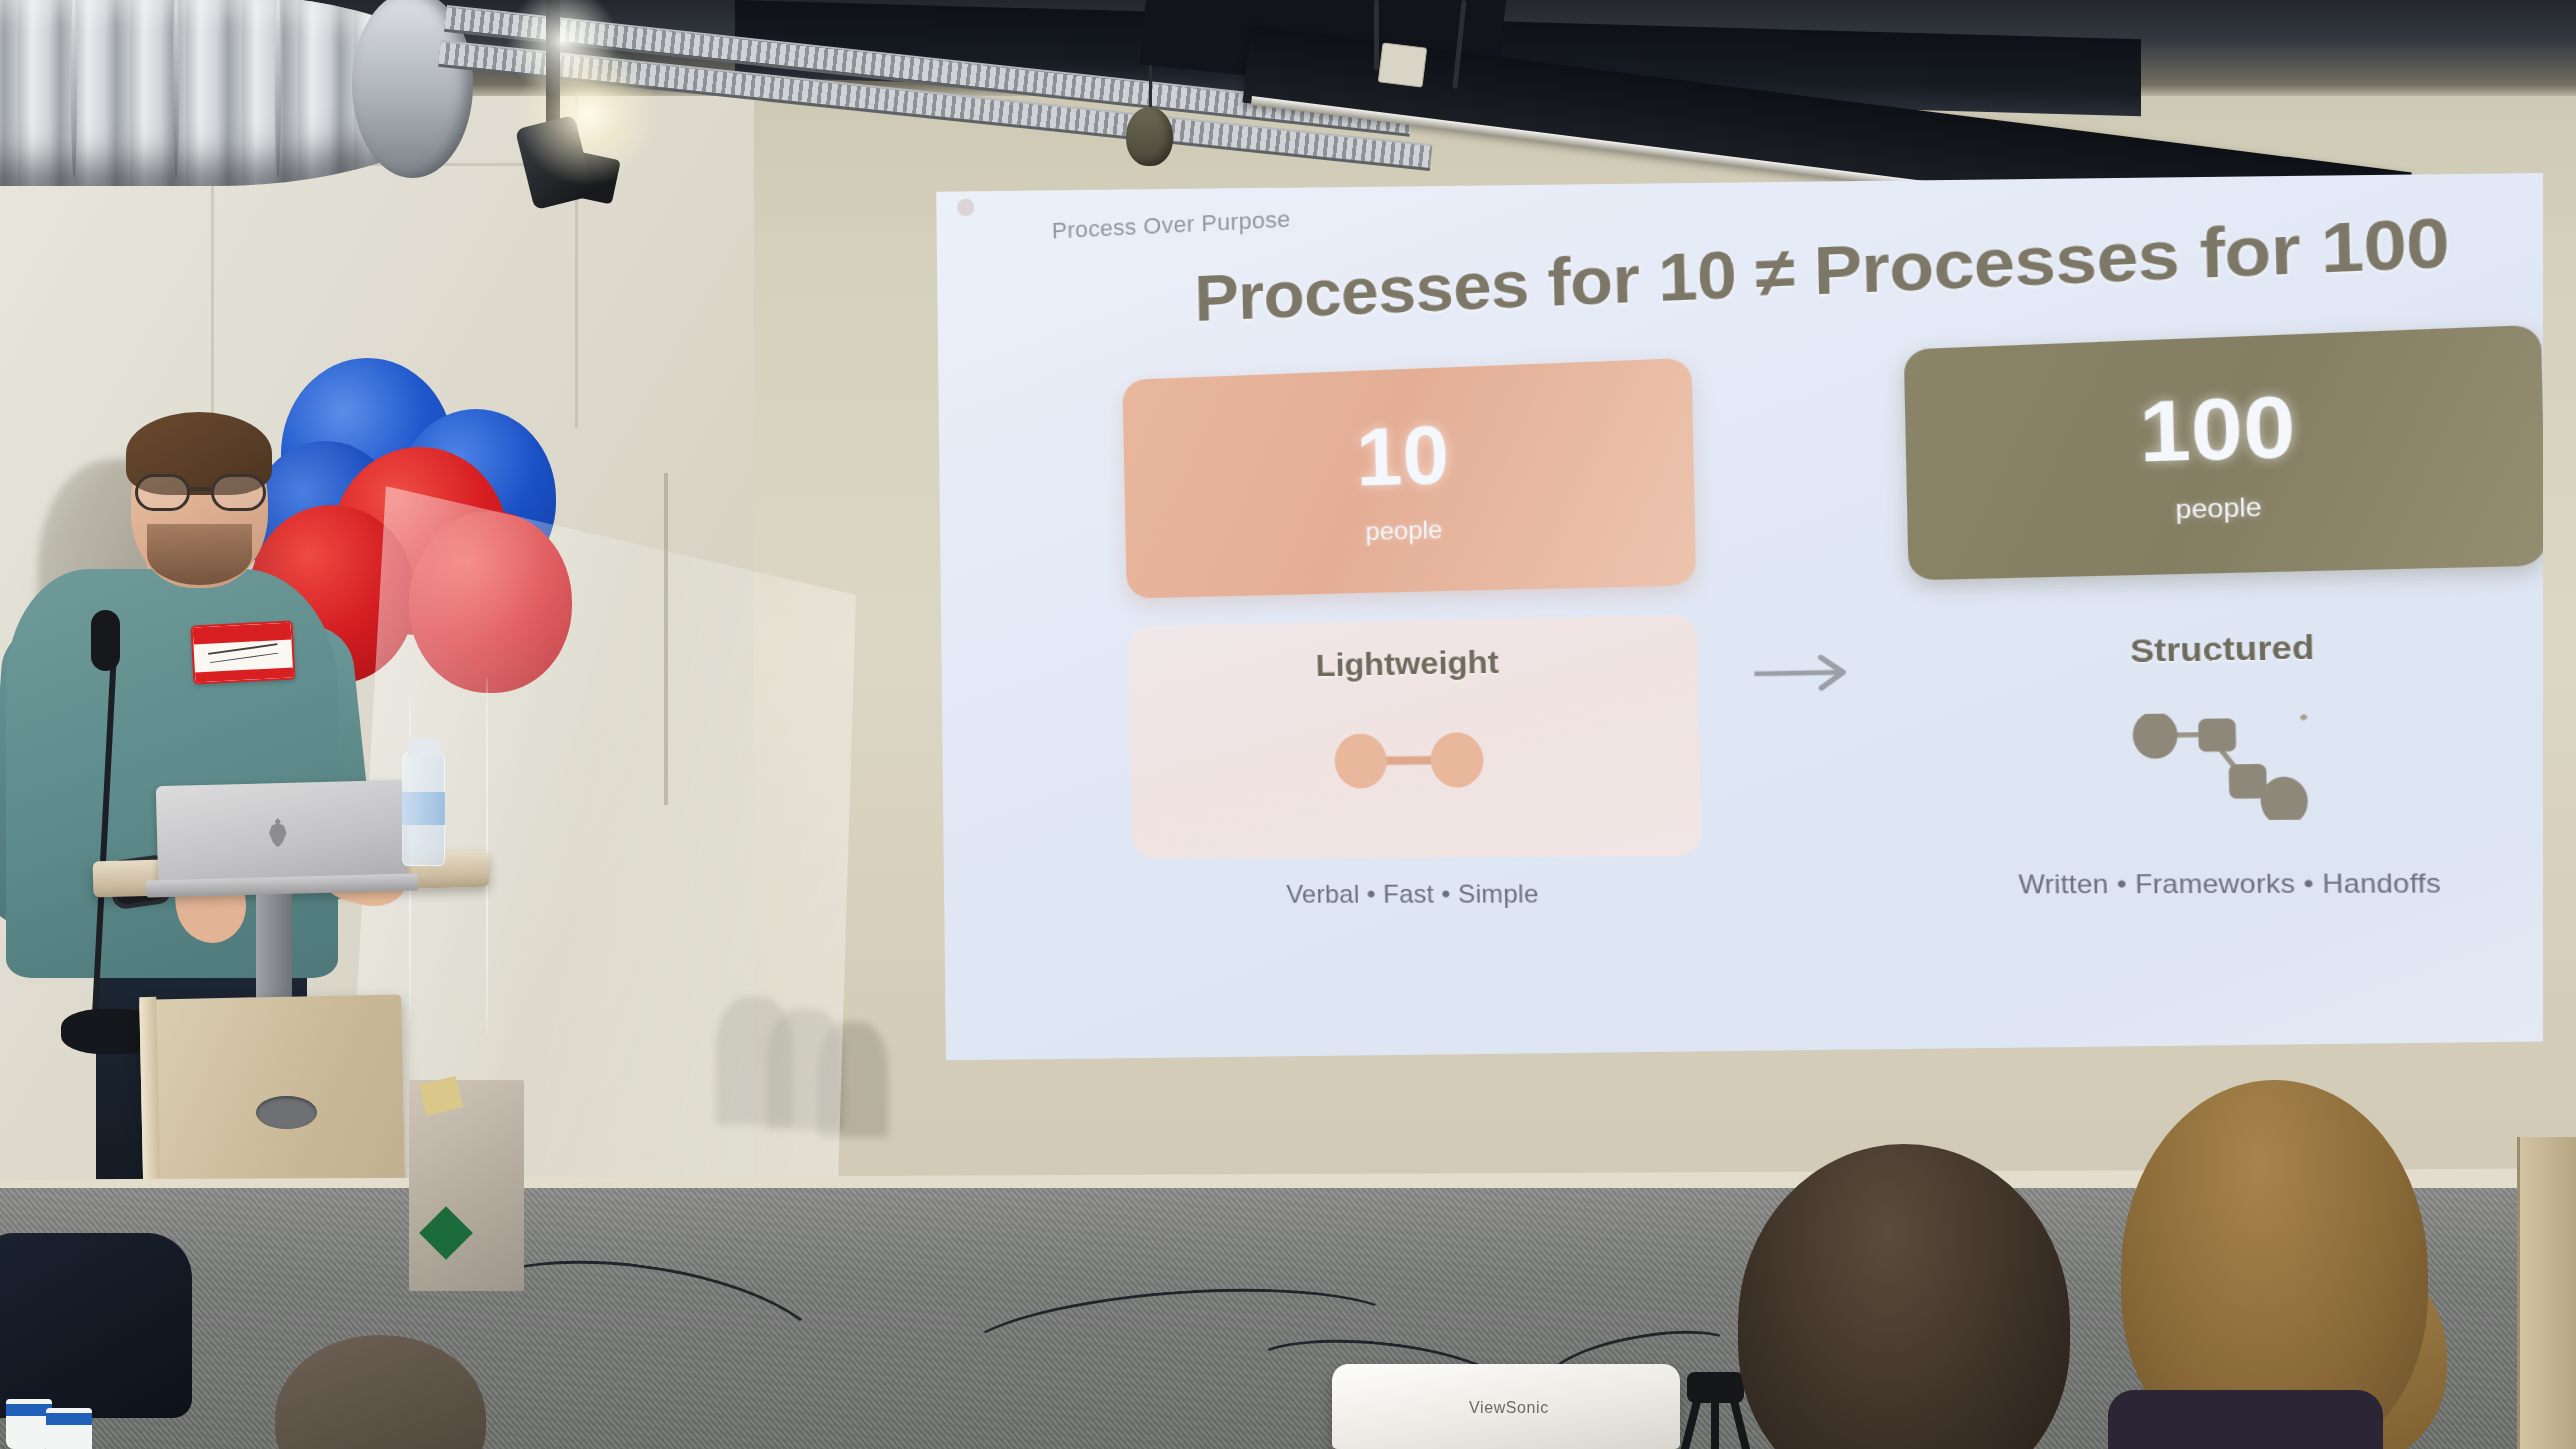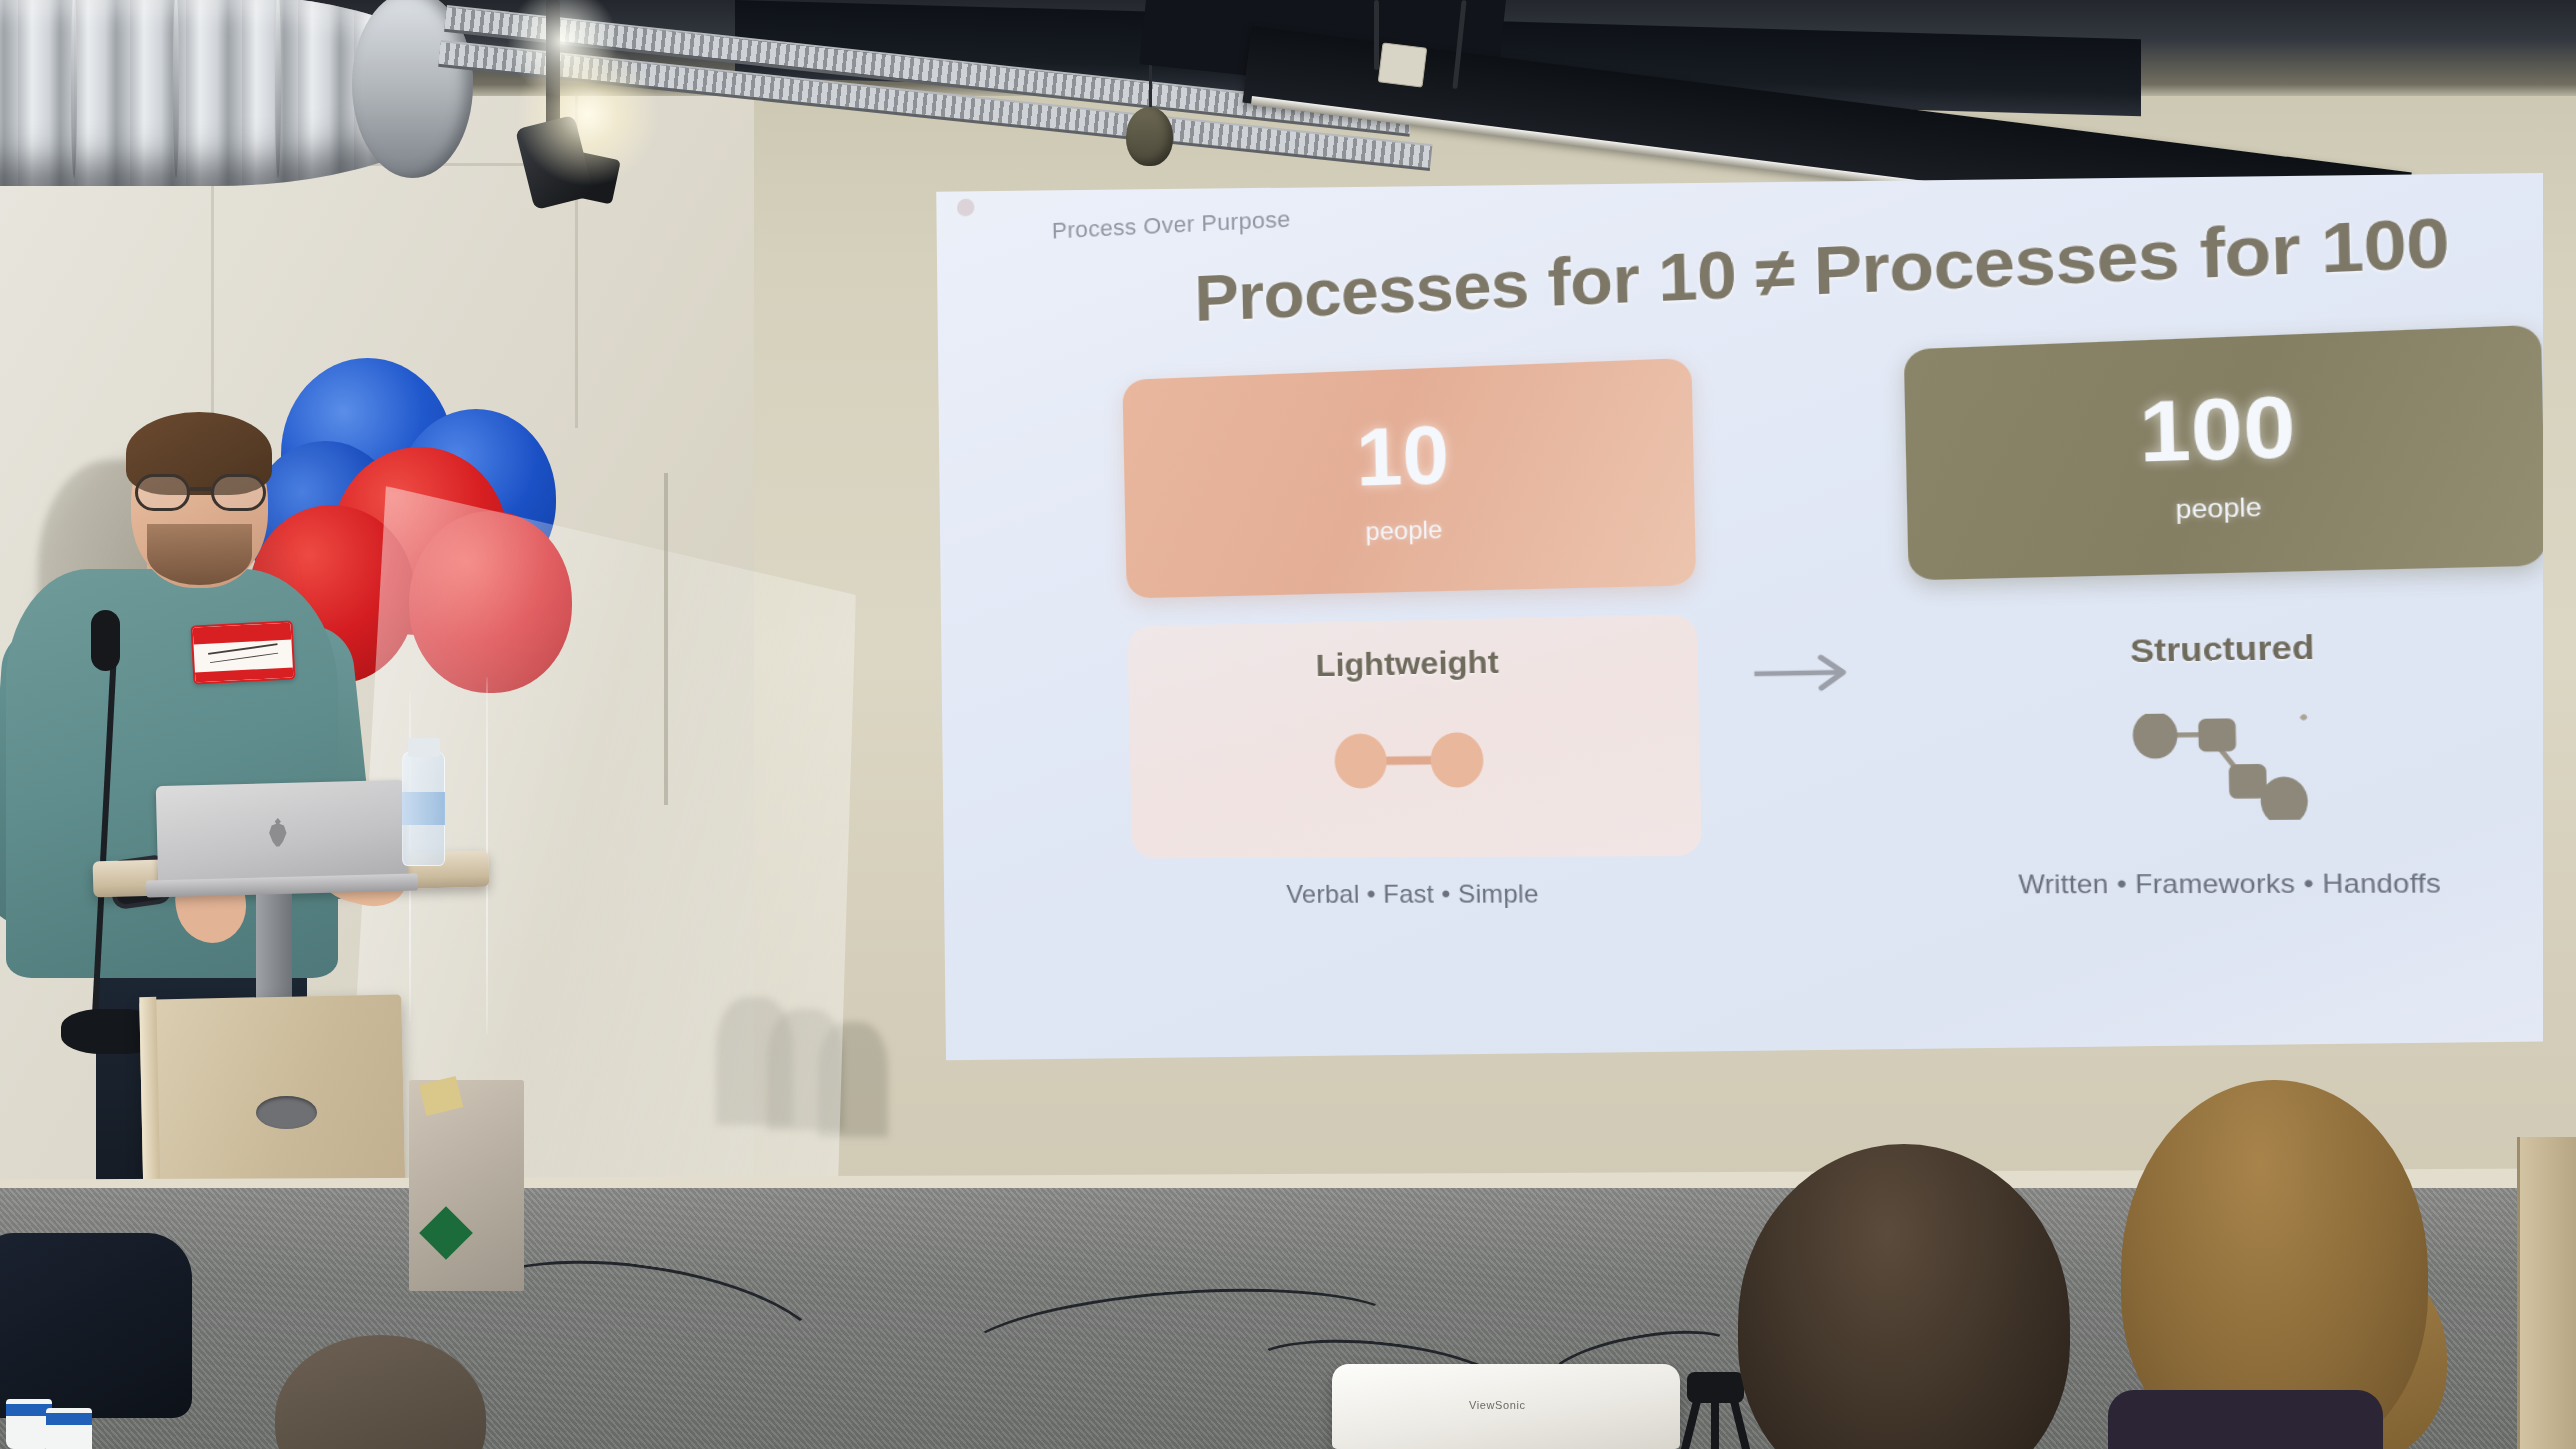--- a/index.html
+++ b/index.html
@@ -279,21 +279,21 @@
   
   .floor{position:absolute;left:0;top:1188px;width:2576px;height:261px;
     background:linear-gradient(180deg,#8c8d8a 0%,#7b7d7b 35%,#6f716f 100%);}
   .floor-tex{position:absolute;left:0;top:1188px;width:2576px;height:261px;
     background:repeating-linear-gradient(48deg,rgba(255,255,255,.08) 0 1.9px,rgba(0,0,0,.07) 1.9px 4.5px);}
   .skirting{position:absolute;left:0;top:1174px;width:2576px;height:22px;background:#e2ddcc;transform:rotate(-.25deg);}
 
   
   .proj-body{position:absolute;left:1332px;top:1364px;width:348px;height:85px;border-radius:16.6px 16.6px 5.1px 5.1px;
     background:linear-gradient(170deg,#fdfdfb 0%,#eceae4 55%,#d8d5cd 100%);box-shadow:0 6.4px 14px rgba(0,0,0,.28);}
-  .proj-brand{position:absolute;left:1469px;top:1399px;font-size:11px;color:#6d6a63;letter-spacing:0.6px;}
+  .proj-brand{position:absolute;left:1469px;top:1399px;font-size:16px;color:#6d6a63;letter-spacing:0.6px;}
   .tripod{position:absolute;left:1674px;top:1367px;width:83px;height:82px;}
   .tripod .t-leg{position:absolute;top:22px;width:8.3px;height:64px;background:#15171b;border-radius:2.6px;}
   .tripod .head{position:absolute;left:12.8px;top:5.1px;width:57px;height:31px;background:#15171b;border-radius:7.7px;}
 
   
   .bag{position:absolute;left:-19px;top:1233px;width:211px;height:185px;border-radius:32px 45px 19px 19px;
     background:linear-gradient(150deg,#1b2230,#0d1219);}
   .cups{position:absolute;left:6.4px;top:1399px;width:102px;height:50px;}
   .cup{position:absolute;width:46px;height:50px;background:#f3f4f4;border-radius:3.8px 3.8px 7.7px 7.7px;}
   .cup::after{content:"";position:absolute;left:0;right:0;top:5.1px;height:11.5px;background:#2060b8;}

